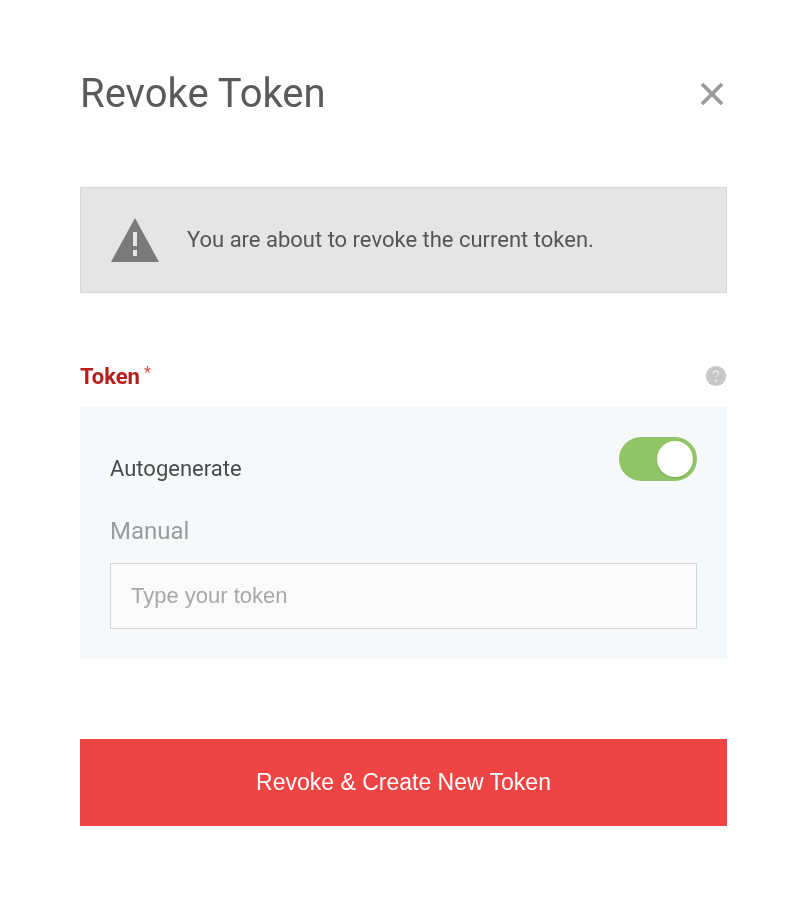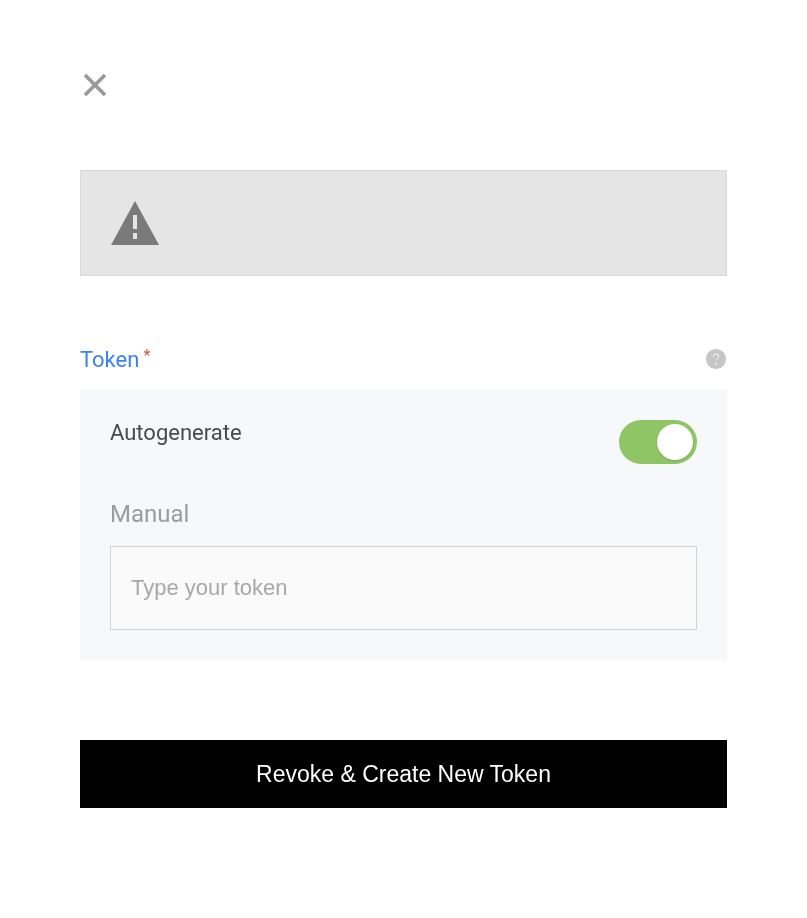--- a/index.html
+++ b/index.html
@@ -68,22 +68,22 @@
       color: #555;
     }
     .field-label-row {
       display: flex;
       justify-content: space-between;
       align-items: center;
       margin-bottom: 18px;
     }
     .field-label {
       font-size: 22px;
-      font-weight: 400;
-      color: #3b82f6;
+      font-weight: 700;
+      color: #b91c1c;
     }
     .required-star {
       color: #d9534f;
       margin-left: 4px;
       font-size: 16px;
       vertical-align: super;
     }
     .help-icon {
       cursor: pointer;
       width: 22px;
@@ -95,21 +95,21 @@
       fill: #c6c6c6;
     }
     .token-panel {
       background: #f7f8fa;
       padding: 30px;
       margin-bottom: 80px;
     }
     .autogen-row {
       display: flex;
       justify-content: space-between;
-      align-items: flex-start;
+      align-items: flex-end;
       margin-bottom: 36px;
       gap: 24px;
     }
     .autogen-label {
       font-size: 22px;
       color: #4a4a4a;
     }
     .toggle {
       position: relative;
       width: 78px;
@@ -128,62 +128,64 @@
       border-radius: 50%;
       box-shadow: 0 1px 2px rgba(0,0,0,0.15);
     }
     .manual-label {
       font-size: 24px;
       color: #9c9c9c;
       margin-bottom: 18px;
     }
     .token-input {
       width: 100%;
-      height: 84px;
+      height: 66px;
       border: 1px solid #d4d4d4;
       background: #fafafb;
       padding: 0 20px;
       font-size: 22px;
       color: #4a4a4a;
     }
     .token-input::placeholder {
       color: #a8a8a8;
     }
     .primary-button {
       width: 100%;
-      height: 68px;
-      background: #000000;
+      height: 87px;
+      background: #ef4444;
       color: #ffffff;
       border: none;
       font-size: 23px;
       font-weight: 500;
       cursor: pointer;
     }
   </style>
 </head>
 <body>
 
 
 
 <div class="dialog-header">
+  <h1 class="dialog-title">Revoke Token</h1>
   <div class="close-btn">
     <svg viewBox="0 0 24 24">
       <line x1="4" y1="4" x2="20" y2="20"></line>
       <line x1="20" y1="4" x2="4" y2="20"></line>
     </svg>
   </div>
 </div>
 
 <div class="warning-banner">
   <div class="warning-icon">
     <svg viewBox="0 0 24 22">
       <path d="M12 0 L24 22 L0 22 Z M11 7 L11 14 L13 14 L13 7 Z M11 16 L11 19 L13 19 L13 16 Z" fill-rule="evenodd"></path>
     </svg>
   </div>
   <div class="warning-text">
+    <div>You are about to revoke the current token.</div>
   </div>
 </div>
 
 <div class="field-label-row">
   <div>
     <span class="field-label">Token</span><span class="required-star">*</span>
   </div>
   <div class="help-icon">
     <svg viewBox="0 0 24 24">
       <circle cx="12" cy="12" r="11"></circle>

